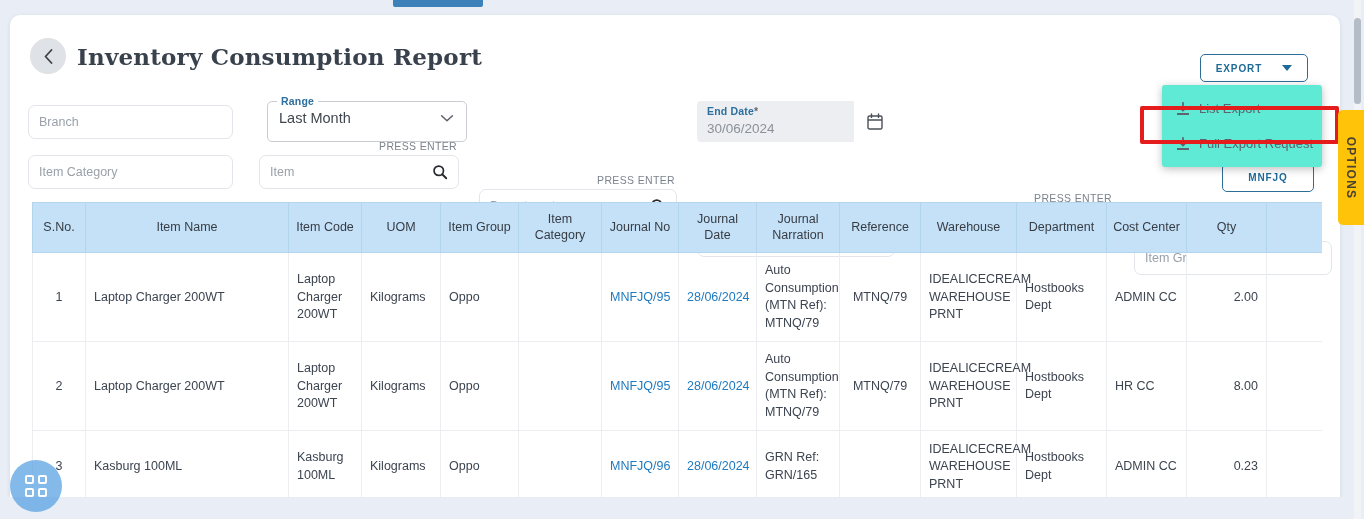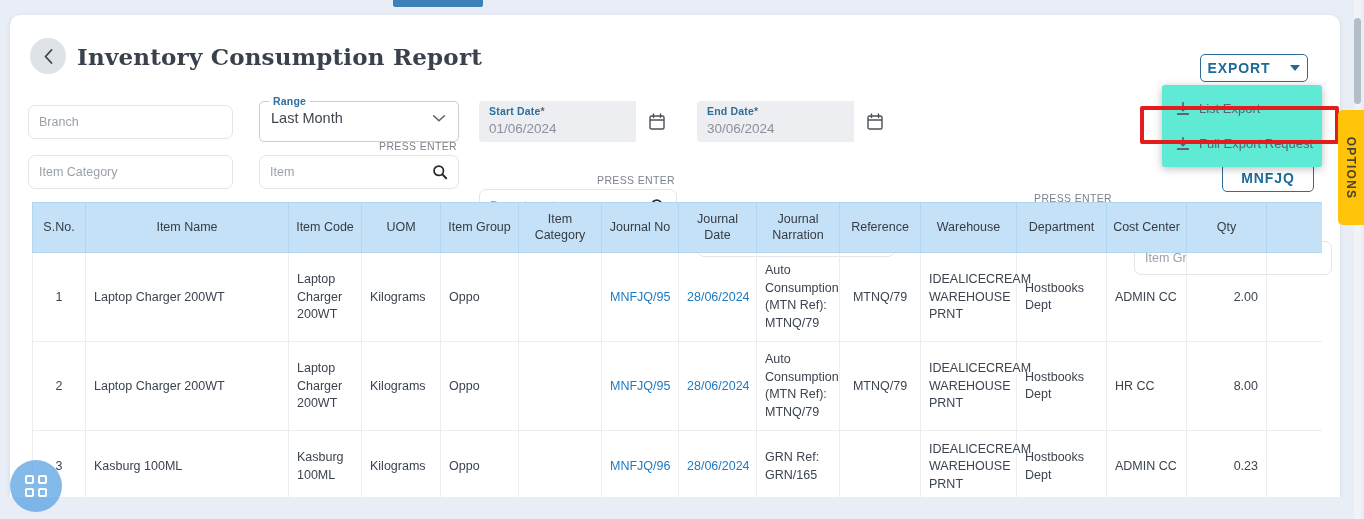--- a/index.html
+++ b/index.html
@@ -60,21 +60,21 @@
   .press-enter {
     position: absolute; right: 2px; top: -15px;
     font-size: 10.5px; color: #7c838d; letter-spacing: .35px;
   }
   .mag { width: 16px; height: 16px; flex: 0 0 16px; }
 
   
   .sel-box {
     position: relative; width: 100%; height: 41px;
     border: 1px solid #c9ccd1; border-radius: 5px;
-    display: flex; align-items: center; padding: 0 10px 8px 11px;
+    display: flex; align-items: center; padding: 0 10px 8px 11px; margin-left: 8px;
   }
   .sel-legend {
     position: absolute; left: 9px; top: -7px;
     background: #fff; padding: 0 4px;
     font-size: 10.5px; font-weight: 700; color: #2d6f9e; letter-spacing: .2px;
   }
   .sel-val { flex: 1; font-size: 14.5px; color: #40464e; }
   .chev { width: 18px; height: 18px; }
 
   
@@ -93,21 +93,21 @@
     font-size: 13.5px; color: #8b9199;
   }
   .date-icon {
     width: 41px; background: #fff; display: flex; align-items: center; justify-content: center;
   }
 
   
   .btn-outline {
     position: absolute; border: 1px solid #2f6d99; border-radius: 5px;
     background: #fff; color: #1e6a99;
-    font-size: 14px; font-weight: 700; letter-spacing: .9px;
+    font-size: 10px; font-weight: 700; letter-spacing: .9px;
     display: flex; align-items: center; justify-content: center; gap: 20px;
     cursor: pointer; font-family: "Liberation Sans", sans-serif;
   }
   #export-btn { left: 1190px; top: 39px; width: 108px; height: 28px; }
   #update-btn { left: 1212px; top: 148px; width: 92px; height: 29px; }
   .caret-down {
     width: 0; height: 0; border-left: 5px solid transparent; border-right: 5px solid transparent;
     border-top: 6px solid #1e6a99;
   }
 
@@ -246,36 +246,20 @@
         <span class="press-enter">PRESS ENTER</span>
         <div class="inp-plain">
           <span class="ph">Item</span>
           <svg class="mag" viewBox="0 0 18 18">
             <circle cx="7.6" cy="7.6" r="5.3" fill="none" stroke="#26292d" stroke-width="1.9"></circle>
             <line x1="11.5" y1="11.5" x2="16" y2="16" stroke="#26292d" stroke-width="2.1" stroke-linecap="round"></line>
           </svg>
         </div>
       </div>
 
-      <div class="fld" style="left:451px;top:13px;width:198px">
-        <div class="date-box">
-          <span class="date-legend">
-            <span>Start Date</span><span class="req">*</span>
-          </span>
-          <span class="date-val">01/06/2024</span>
-          <span class="date-icon">
-            <svg width="16" height="17" viewBox="0 0 16 17">
-              <rect x="1" y="3" width="14" height="13" rx="1.6" fill="none" stroke="#4a5058" stroke-width="1.4"></rect>
-              <line x1="1" y1="7" x2="15" y2="7" stroke="#4a5058" stroke-width="1.4"></line>
-              <line x1="4.5" y1="1" x2="4.5" y2="4.4" stroke="#4a5058" stroke-width="1.4" stroke-linecap="round"></line>
-              <line x1="11.5" y1="1" x2="11.5" y2="4.4" stroke="#4a5058" stroke-width="1.4" stroke-linecap="round"></line>
-            </svg>
-          </span>
-        </div>
-      </div>
 
       <div class="fld srch-wrap" style="left:451px;top:67px;width:198px">
         <span class="press-enter">PRESS ENTER</span>
         <div class="inp-plain">
           <span class="ph">Department</span>
           <svg class="mag" viewBox="0 0 18 18">
             <circle cx="7.6" cy="7.6" r="5.3" fill="none" stroke="#26292d" stroke-width="1.9"></circle>
             <line x1="11.5" y1="11.5" x2="16" y2="16" stroke="#26292d" stroke-width="2.1" stroke-linecap="round"></line>
           </svg>
         </div>

